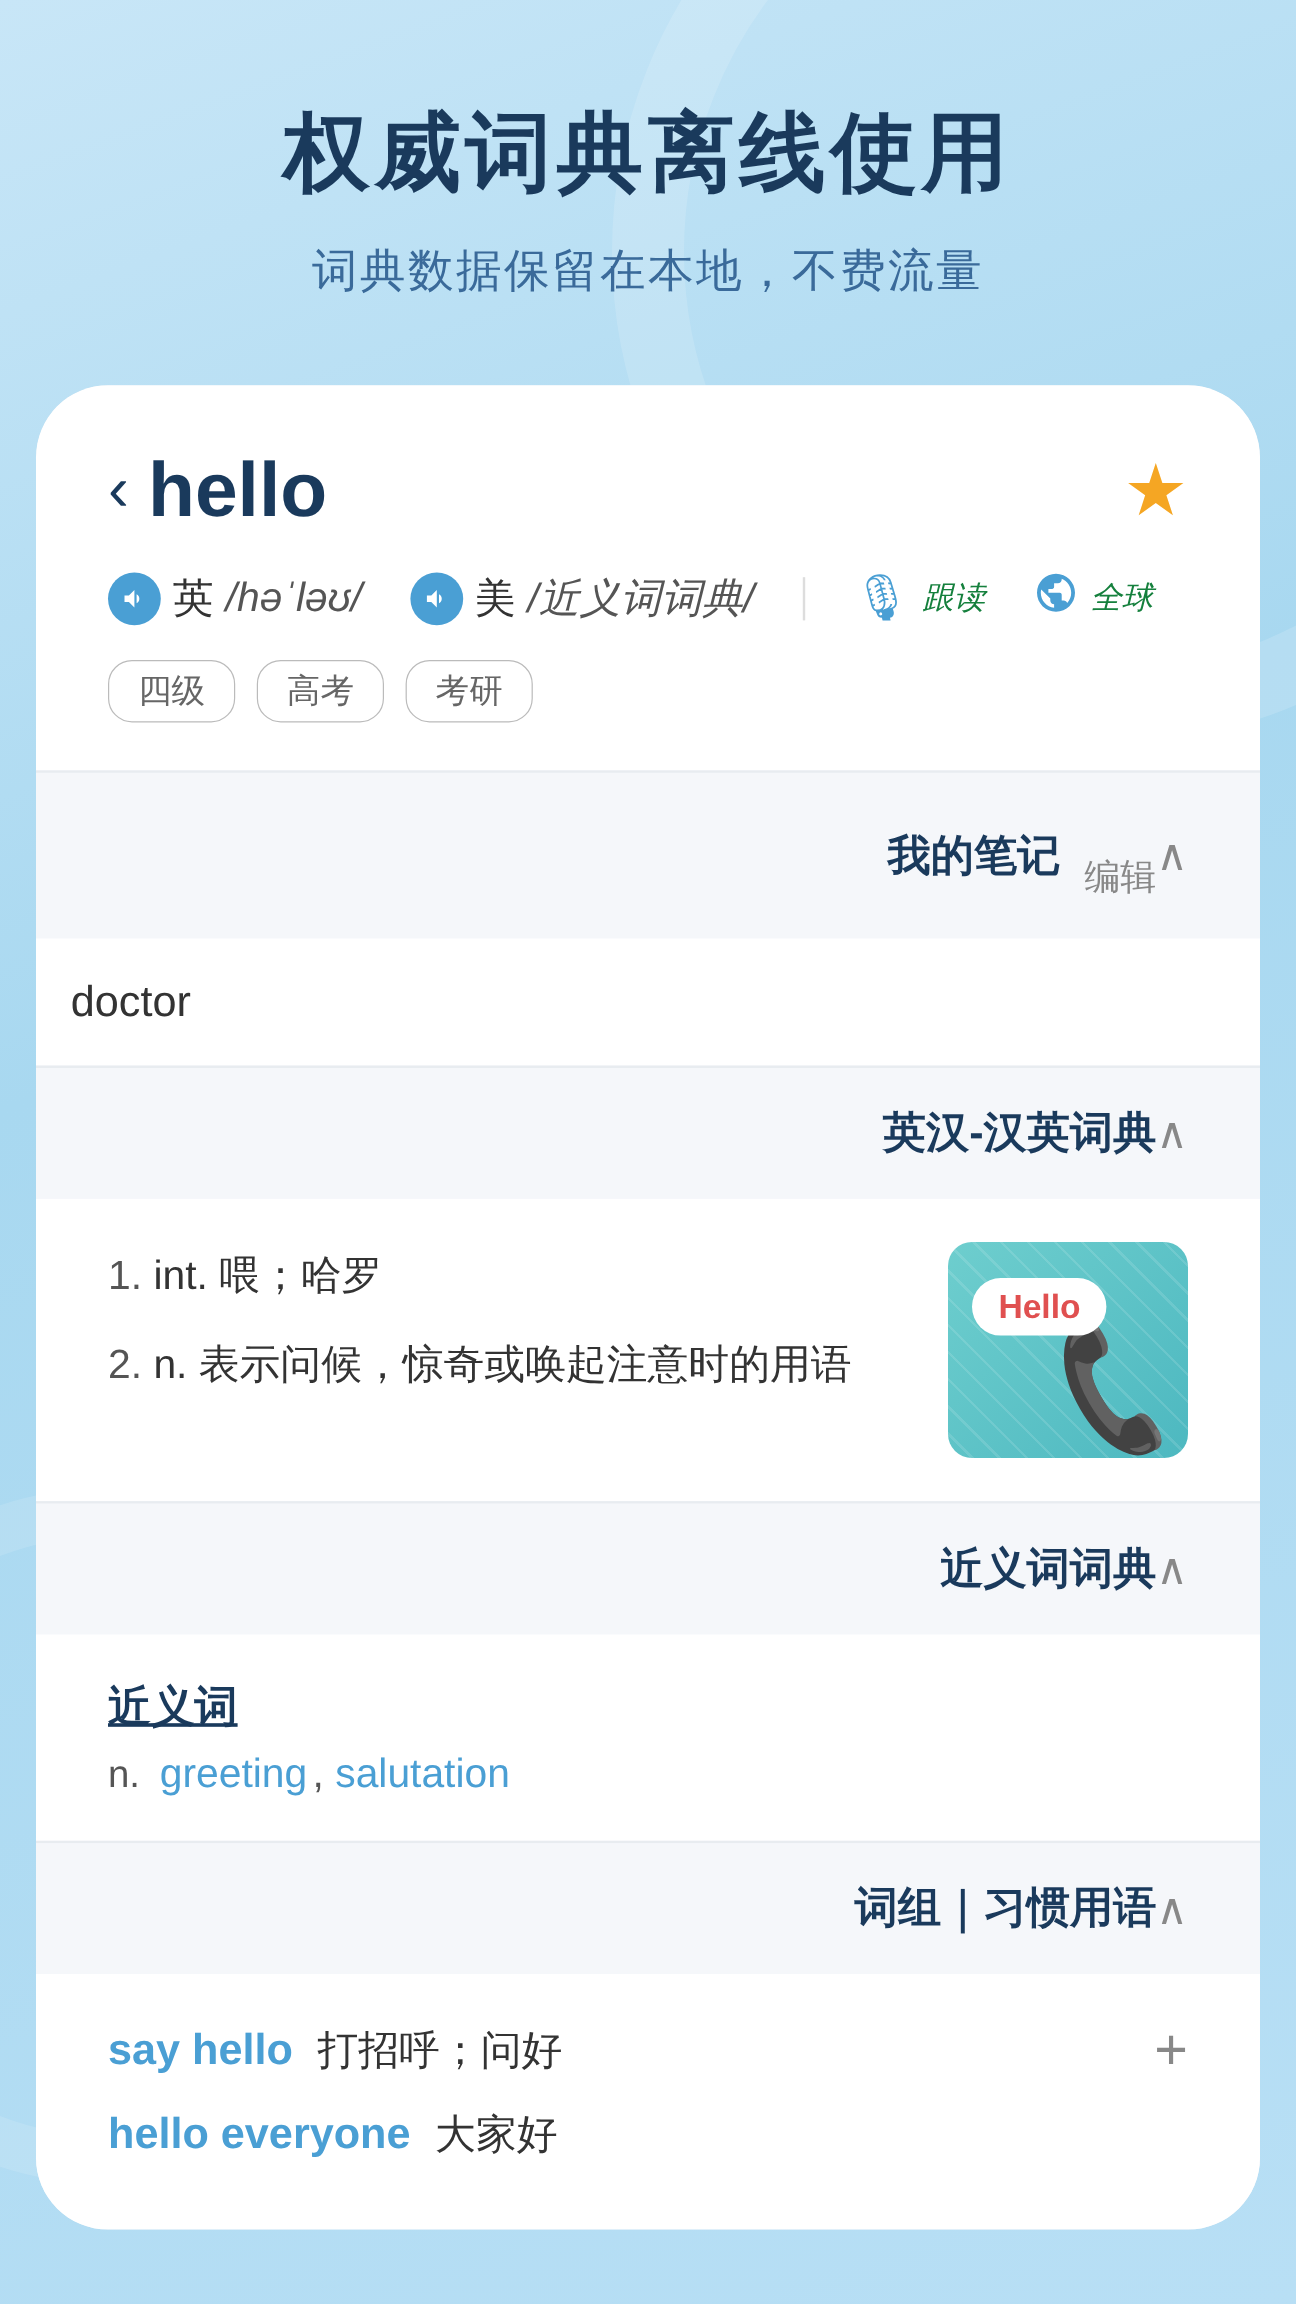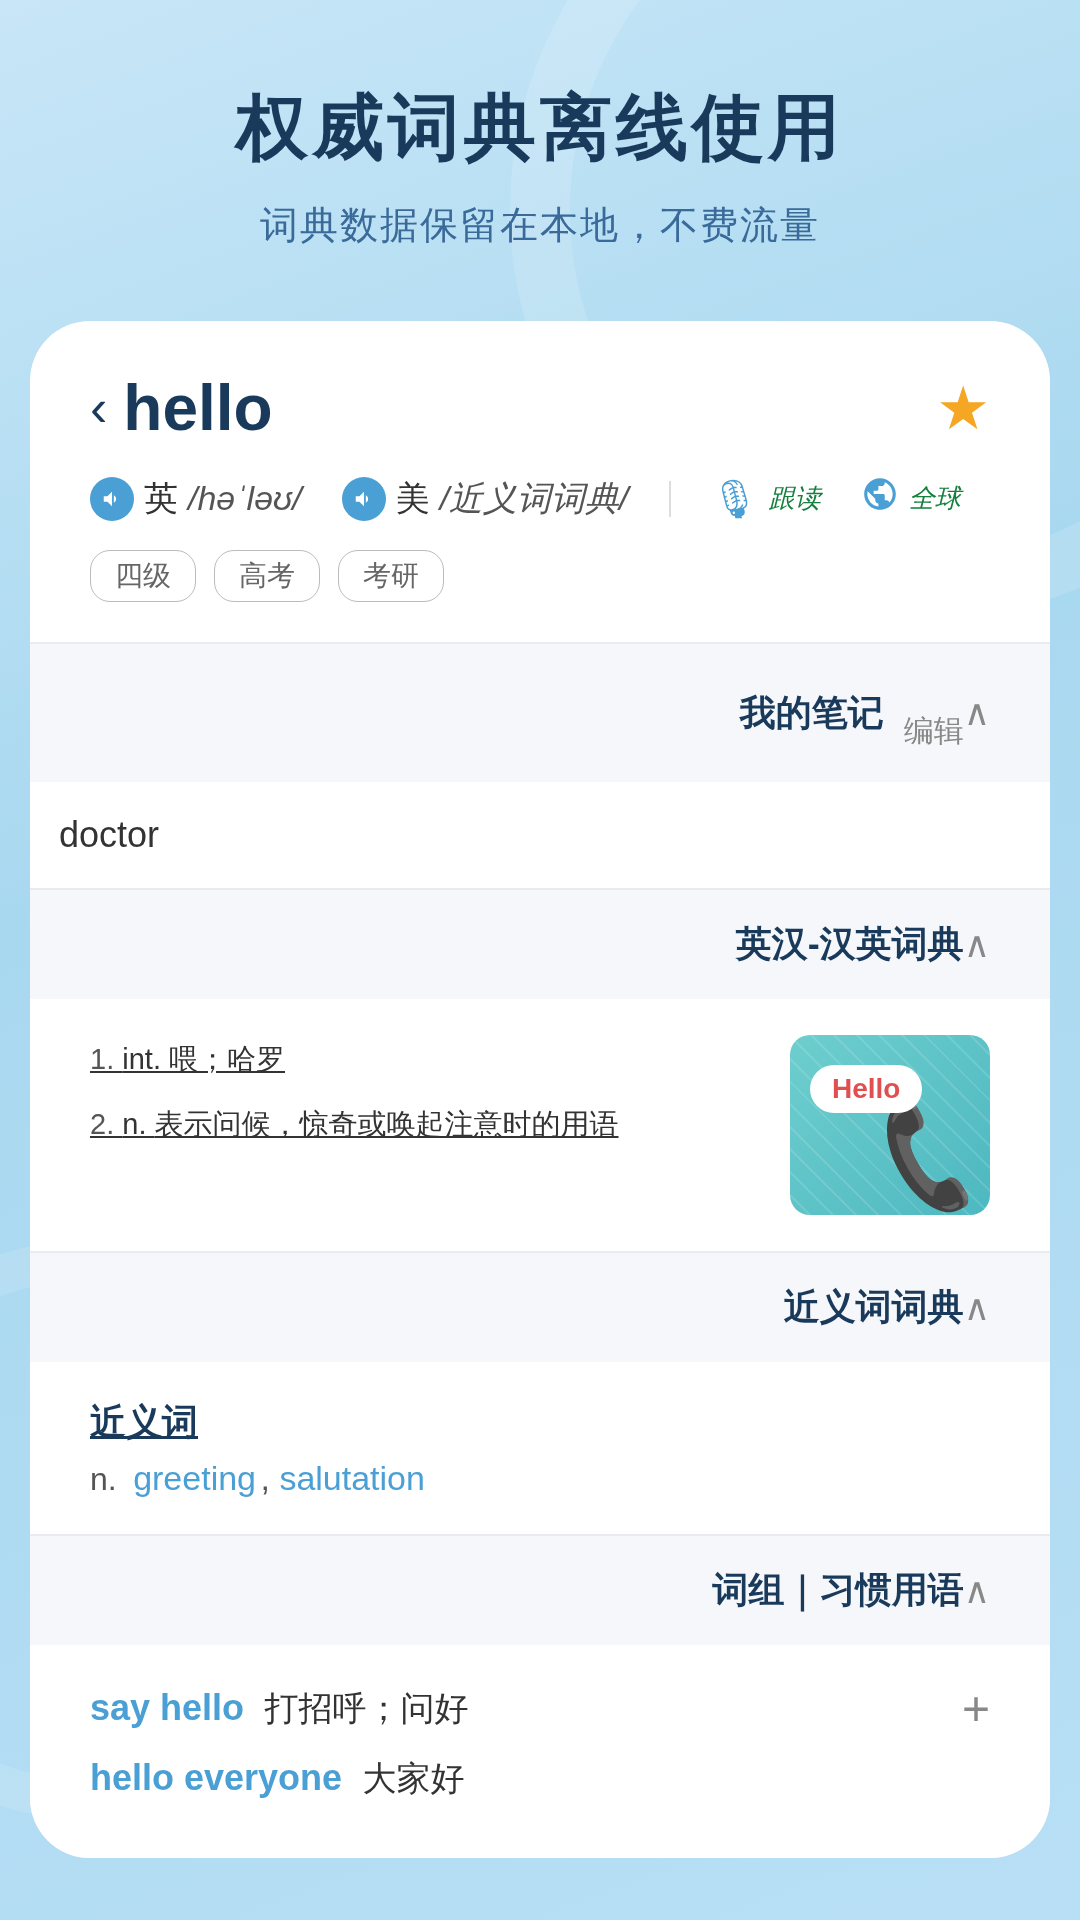--- a/index.html
+++ b/index.html
@@ -252,25 +252,24 @@
       align-items: flex-start;
       justify-content: space-between;
       gap: 20px;
     }
 
     .dict-text {
       flex: 1;
     }
 
     .dict-entry {
-      font-size: 29px;
+      font-size: 34px;
       color: #333;
       line-height: 1.7;
       margin-bottom: 16px;
-      text-decoration: underline;
     }
 
     .dict-entry .entry-num {
       color: #555;
     }
 
     .hello-card {
       background: linear-gradient(135deg, #6ecece, #4db8c0);
       width: 200px;
       height: 180px;

